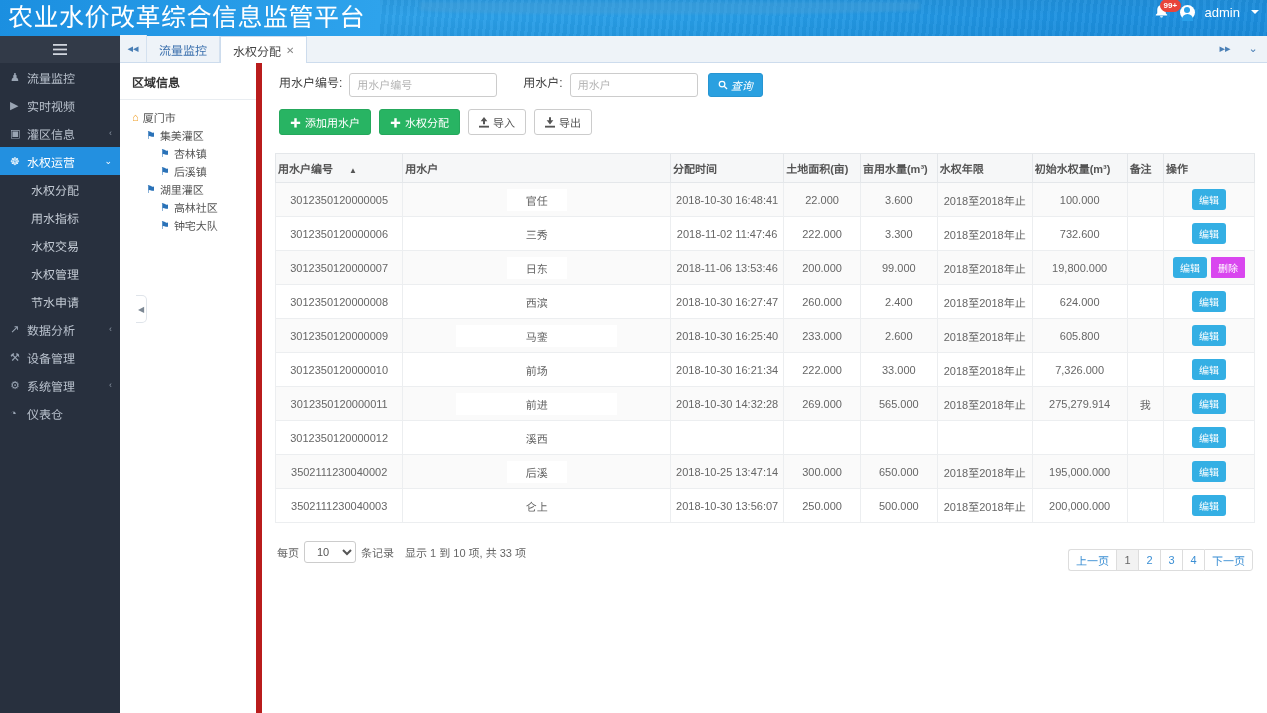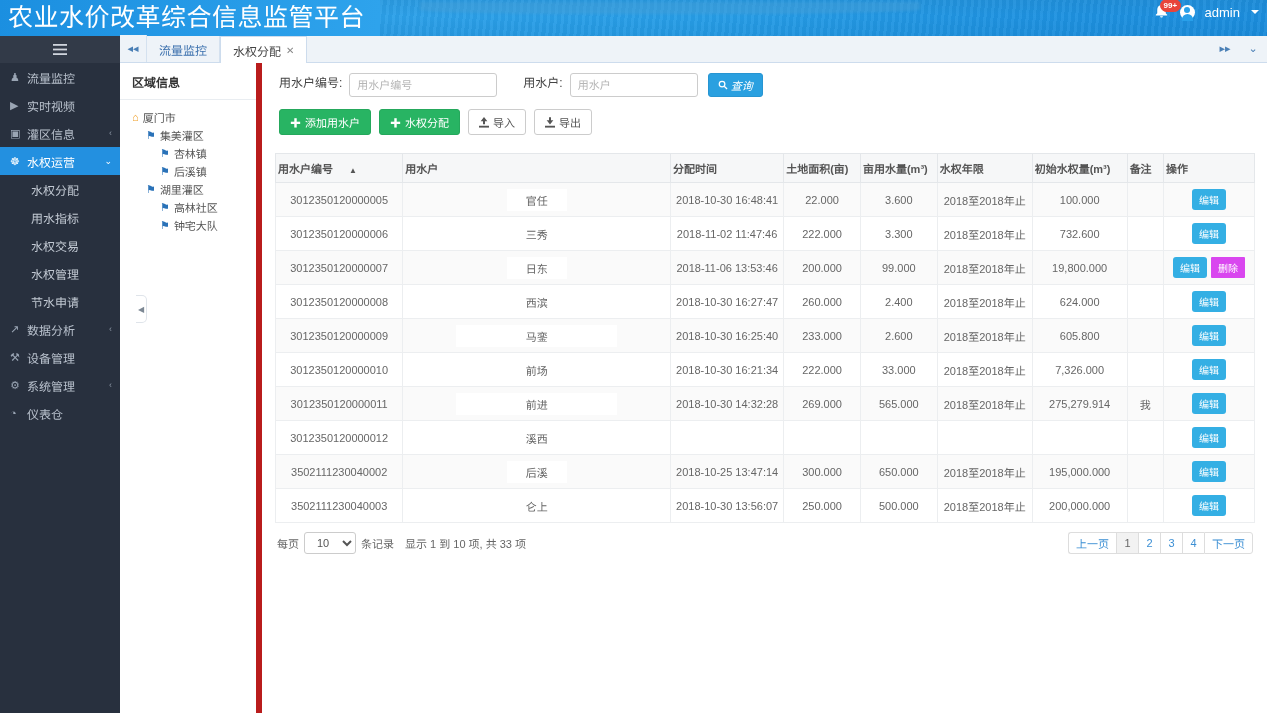--- a/index.html
+++ b/index.html
@@ -225,21 +225,21 @@
   .page-size-select {
     height: 22px; border: 1px solid #ccc; border-radius: 3px;
     font-size: 11px; color: #555; padding: 0 3px 0 8px; background: #fff;
     font-family: "Liberation Sans", sans-serif; cursor: pointer;
   }
   .pager-right { display: flex; align-items: center; }
   .pg {
     border: 1px solid #ddd; border-right: none; background: #fff;
     color: #3b8fd4; font-size: 11px; height: 22px; min-width: 22px;
     display: inline-flex; align-items: center; justify-content: center;
-    padding: 5px 7px; cursor: pointer;
+    padding: 5px 7px; cursor: pointer; margin-top: 17px;
   }
   .pg:first-child { border-radius: 3px 0 0 3px; }
   .pg:last-child { border-right: 1px solid #ddd; border-radius: 0 3px 3px 0; }
   .pg.current { background: #f2f2f2; color: #666; }
 </style>
 </head>
 <body>
 
 <div id="app">
 

